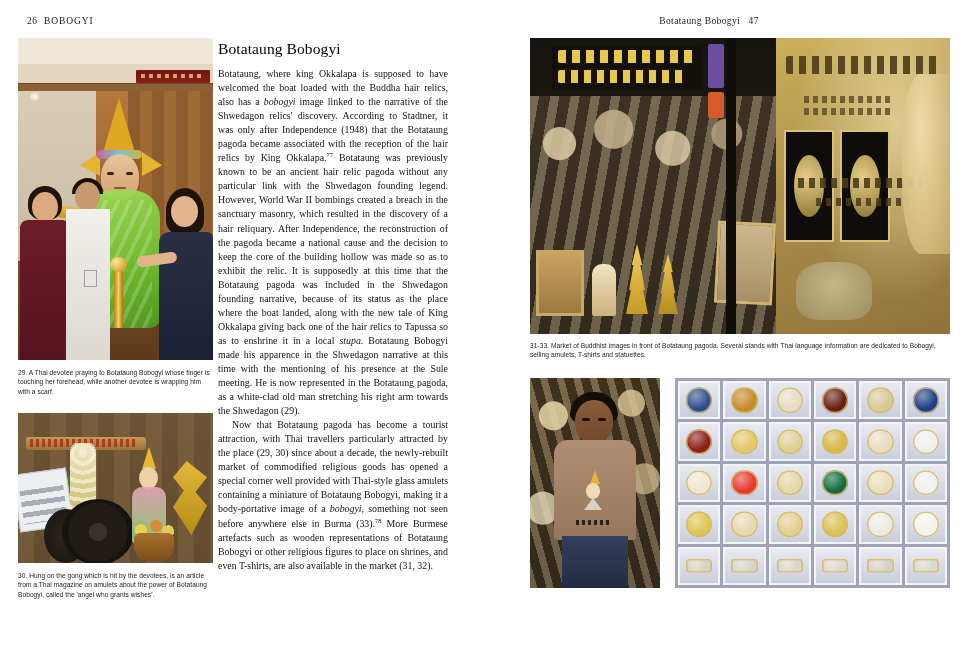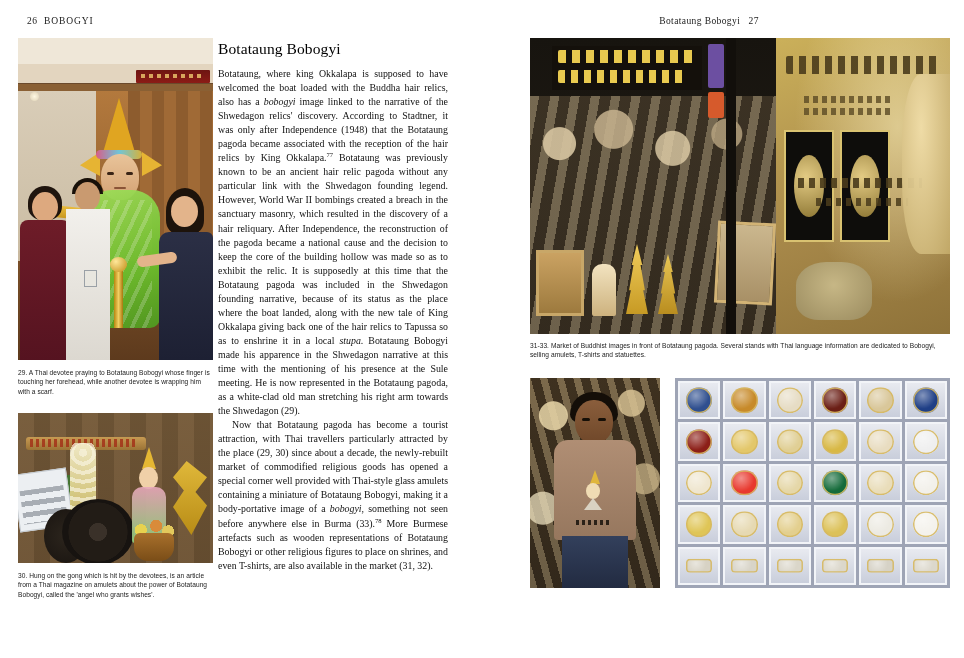--- a/index.html
+++ b/index.html
@@ -322,21 +322,21 @@
 <body>
 
 <div class="spread">
 
   <div class="runhead left">
     <span class="folio">26</span>
     &nbsp;<span>BOBOGYI</span>
   </div>
   <div class="runhead right">
     <span>Botataung Bobogyi</span>
-    &nbsp;&nbsp;<span class="folio">27</span>
+    &nbsp;&nbsp;<span class="folio">47</span>
   </div>
 
   <div class="fig" style="left:18px;top:38px;">
     <div class="plate" id="plate29">
       <div class="signboard"></div>
       <div class="lamp"></div>
       <div class="statue">
         <div class="crown"></div>
         <div class="wing-l"></div>
         <div class="wing-r"></div>

